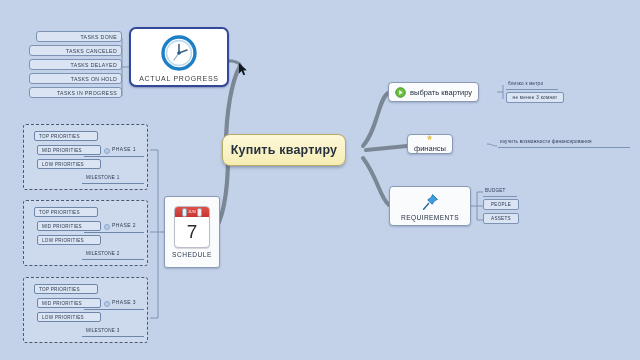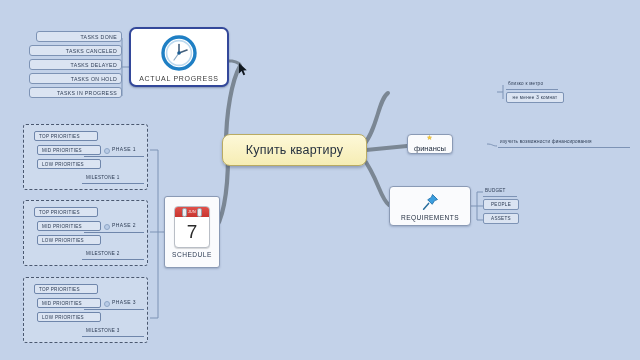--- a/index.html
+++ b/index.html
@@ -40,27 +40,27 @@
     box-shadow:0 1px 2px rgba(20,40,80,.35);
     display:flex;flex-direction:column;
     align-items:center;justify-content:center;
   }
   #actual-progress .label{
     font-size:7px;color:#3a3a3a;letter-spacing:.7px;margin-top:1px;
   }
 
   
   #central{
-    left:222px;top:134px;width:145px;height:32px;
+    left:222px;top:134px;width:124px;height:32px;
     background:linear-gradient(#fdf8d8,#f6edb4);
     border:1.5px solid #b9ab63;
     border-radius:8px;
     box-shadow:0 2px 3px rgba(40,50,80,.30);
     display:flex;align-items:center;justify-content:center;
-    font-size:12.5px;font-weight:normal;color:#26313f;
+    font-size:12.5px;font-weight:bold;color:#26313f;
     letter-spacing:.2px;
   }
 
   
   .pill{
     background:#fafbfd;
     border:1px solid #8a9ab5;
     border-radius:4px;
     box-shadow:0 1px 2px rgba(40,60,100,.25);
     display:flex;align-items:center;gap:4px;
@@ -235,20 +235,27 @@
   <div class="node" id="schedule">
     <div class="cal">
       <div class="cap">JUN</div>
       <div class="ring l"></div>
       <div class="ring r"></div>
       <div class="day">7</div>
     </div>
     <div class="label">SCHEDULE</div>
   </div>
 
+  <div class="node pill" id="branch-apartment">
+    <svg width="11" height="11" viewBox="0 0 12 12">
+      <circle cx="6" cy="6" r="5.2" fill="#6cbf3f" stroke="#3d8a1e" stroke-width="1"></circle>
+      <polygon points="4.6,3.6 8.4,6 4.6,8.4" fill="#ffffff"></polygon>
+    </svg>
+    <span>выбрать квартиру</span>
+  </div>
   <div class="note" style="left:508px;top:81px;">близко к метро</div>
   <div class="noteline" style="left:506px;top:89px;width:52px;"></div>
   <div class="minibox" style="left:506px;top:92px;width:58px;height:11px;">не менее 3 комнат</div>
 
   <div class="node pill" id="branch-finance">
     <svg width="13" height="13" viewBox="0 0 14 14">
       <polygon points="7,1.1 8.8,5.2 13.2,5.6 9.9,8.6 10.9,12.9 7,10.6 3.1,12.9 4.1,8.6 0.8,5.6 5.2,5.2" fill="#f5c93b" stroke="#c89a14" stroke-width=".8" stroke-linejoin="round"></polygon>
     </svg>
     <span>финансы</span>
   </div>

